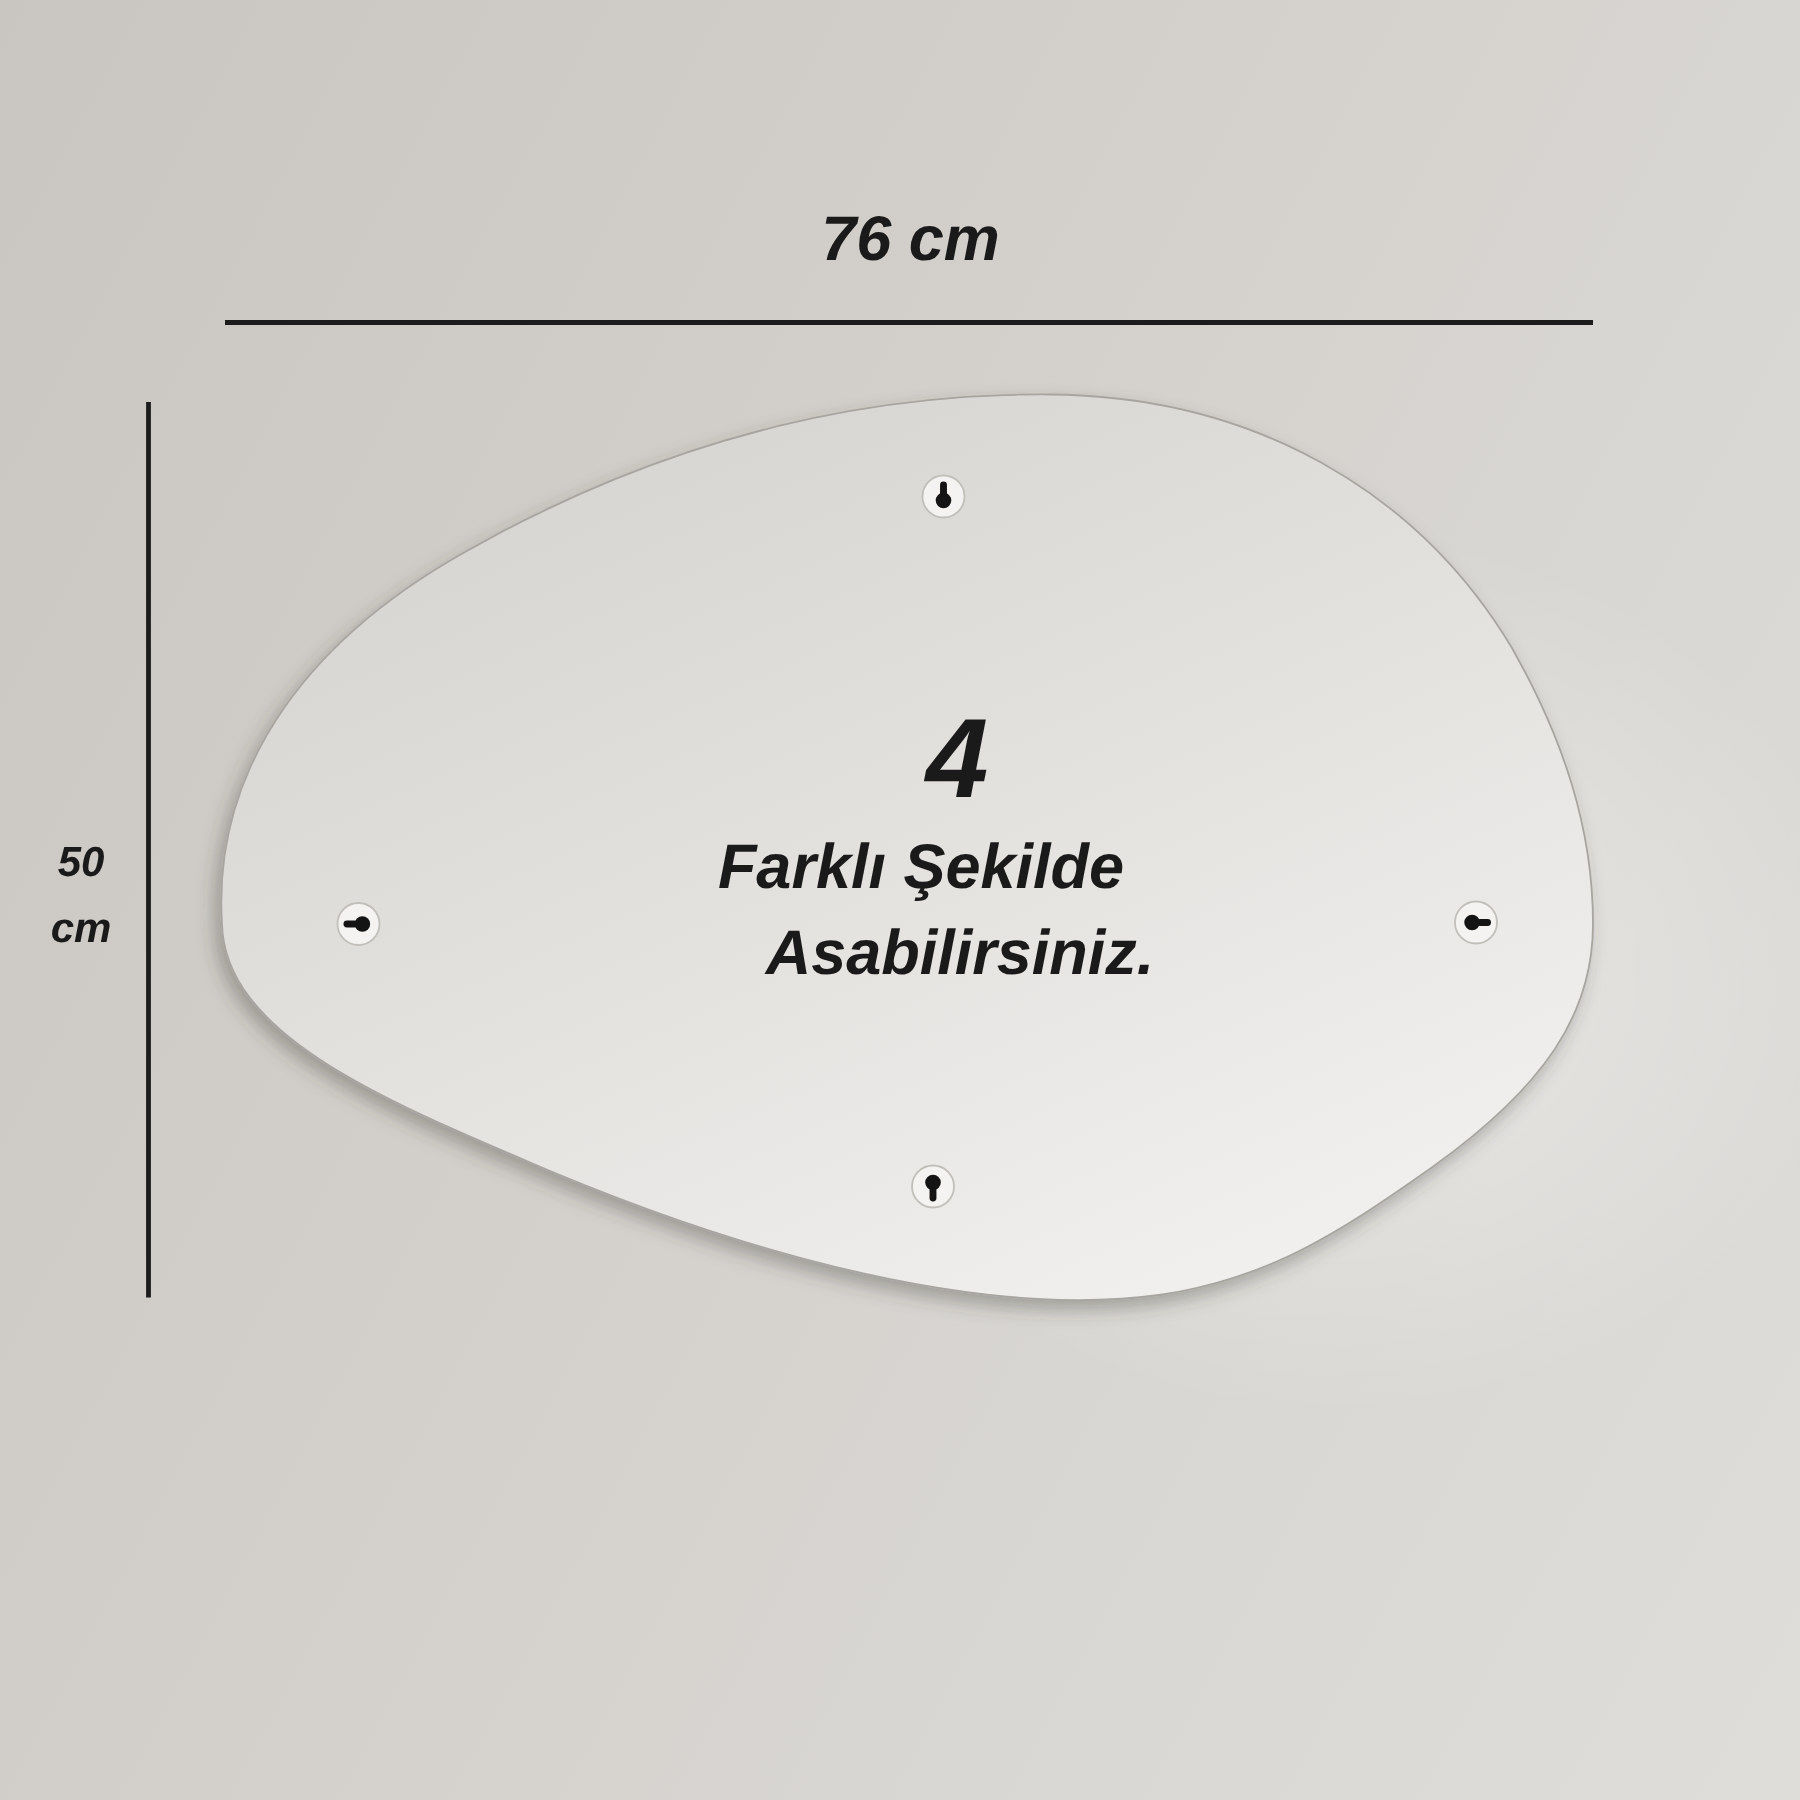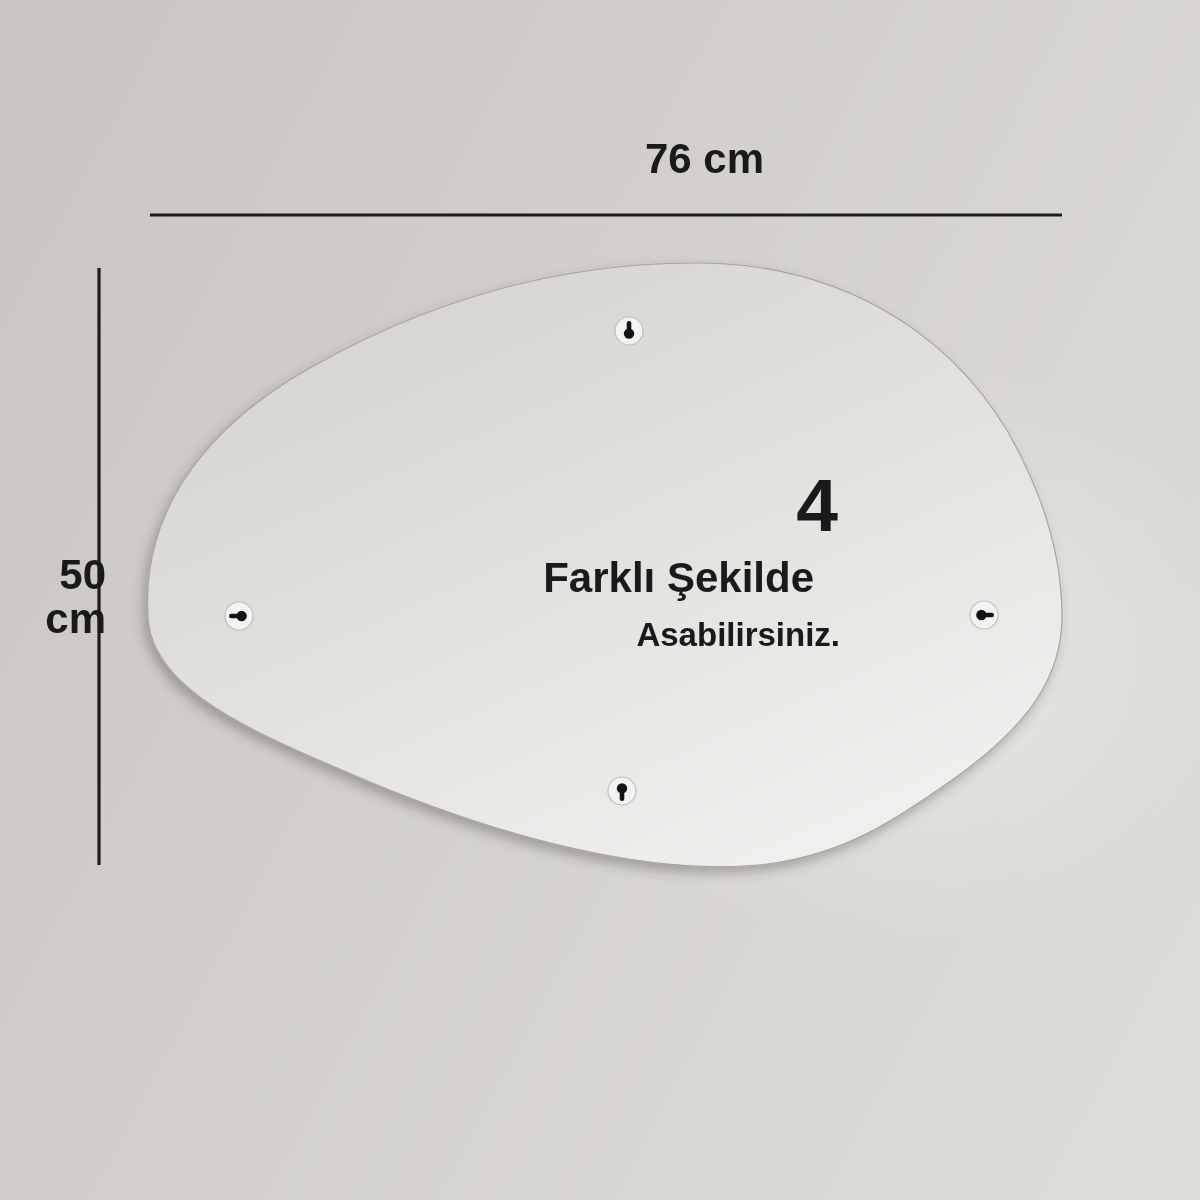--- a/index.html
+++ b/index.html
@@ -17,36 +17,37 @@
       linear-gradient(118deg, #c9c6c1 0%, #d2cfca 38%, #d9d7d3 70%, #dfddda 100%);
   }
   #scene-svg {
     position: absolute;
     inset: 0;
   }
   .label {
     position: absolute;
     color: #1a1a1a;
     font-weight: bold;
-    text-align: right;
+    text-align: center;
     white-space: nowrap;
     letter-spacing: 0px;
+    font-style: italic;
   }
   #width-label {
     left: 450px;
     top: 136px;
     width: 314px;
     font-size: 42px;
     line-height: 46px;
   }
   #height-label {
     left: 2px;
     top: 553px;
     width: 104px;
-    font-size: 42px;
+    font-size: 28px;
     line-height: 44px;
     white-space: normal;
   }
   #panel-count {
     left: 438px;
     top: 466px;
     width: 400px;
     font-size: 75px;
     line-height: 78px;
   }
@@ -54,21 +55,21 @@
     left: 414px;
     top: 556px;
     width: 400px;
     font-size: 42px;
     line-height: 44px;
   }
   #panel-caption-2 {
     left: 440px;
     top: 613px;
     width: 400px;
-    font-size: 33px;
+    font-size: 42px;
     line-height: 44px;
   }
 </style>
 </head>
 <body>
 
 <svg id="scene-svg" width="1200" height="1200" viewBox="0 0 1200 1200" xmlns="http://www.w3.org/2000/svg">
   <defs>
     <linearGradient id="plateGrad" x1="0.18" y1="0.05" x2="0.82" y2="1">
       <stop offset="0" stop-color="#d6d4d0"></stop>

